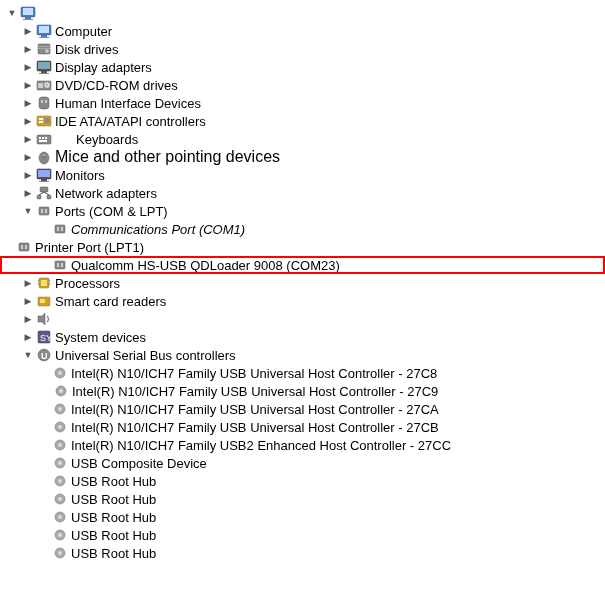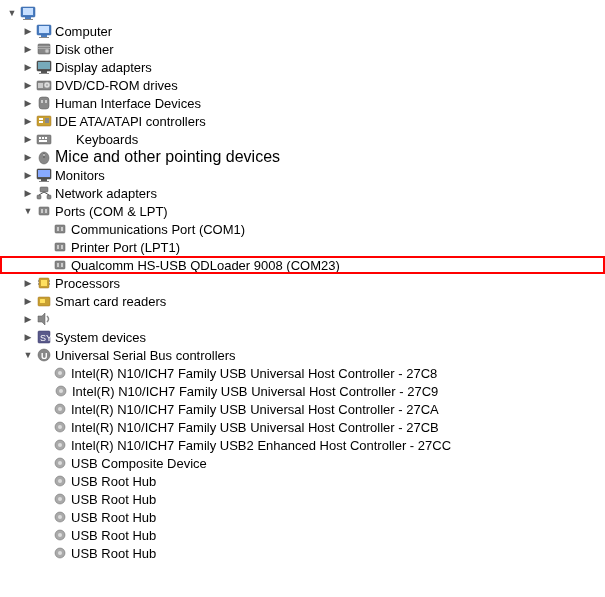--- a/index.html
+++ b/index.html
@@ -89,21 +89,21 @@
       <div style="padding-left: 20px; display: flex; align-items: center; height: 18px; white-space: nowrap; cursor: default; user-select: none;">
         <span style="width: 16px; height: 16px; display: inline-flex; align-items: center; justify-content: center; flex-shrink: 0; font-size: 9px; color: rgb(85, 85, 85);">▶</span>
         <span style="width: 16px; height: 16px; display: inline-flex; align-items: center; justify-content: center; flex-shrink: 0; margin-right: 3px;">
           <svg width="16" height="16" viewBox="0 0 16 16">
             <rect x="2" y="3" width="12" height="10" rx="1" fill="#888" stroke="#555" stroke-width="0.5"></rect>
             <rect x="2" y="5" width="12" height="1" fill="#aaa"></rect>
             <rect x="2" y="7" width="12" height="1" fill="#aaa"></rect>
             <circle cx="11" cy="10" r="2" fill="#ccc" stroke="#999" stroke-width="0.5"></circle>
           </svg>
         </span>
-        <span style="font-size: 13px;">Disk other</span>
+        <span style="font-size: 13px;">Disk drives</span>
       </div>
       <div style="padding-left: 20px; display: flex; align-items: center; height: 18px; white-space: nowrap; cursor: default; user-select: none;">
         <span style="width: 16px; height: 16px; display: inline-flex; align-items: center; justify-content: center; flex-shrink: 0; font-size: 9px; color: rgb(85, 85, 85);">▶</span>
         <span style="width: 16px; height: 16px; display: inline-flex; align-items: center; justify-content: center; flex-shrink: 0; margin-right: 3px;">
           <svg width="16" height="16" viewBox="0 0 16 16">
             <rect x="1" y="2" width="14" height="10" rx="1" fill="#555" stroke="#333" stroke-width="0.5"></rect>
             <rect x="2" y="3" width="12" height="7" fill="#7ab"></rect>
             <rect x="5" y="12" width="6" height="2" fill="#555"></rect>
             <rect x="3" y="14" width="10" height="1" fill="#888"></rect>
           </svg>
@@ -207,23 +207,23 @@
       </div>
       <div style="padding-left: 36px; display: flex; align-items: center; height: 18px; white-space: nowrap; cursor: default; user-select: none;">
         <span style="width: 16px; height: 16px; display: inline-flex; align-items: center; justify-content: center; flex-shrink: 0; font-size: 9px; color: rgb(85, 85, 85); visibility: hidden;"></span>
         <span style="width: 16px; height: 16px; display: inline-flex; align-items: center; justify-content: center; flex-shrink: 0; margin-right: 3px;">
           <svg width="16" height="16" viewBox="0 0 16 16">
             <rect x="3" y="4" width="10" height="8" rx="1" fill="#888" stroke="#555" stroke-width="0.5"></rect>
             <rect x="5" y="6" width="2" height="4" fill="#ccc"></rect>
             <rect x="9" y="6" width="2" height="4" fill="#ccc"></rect>
           </svg>
         </span>
-        <span style="font-size: 13px;">Communications Port (COM1)</span>
-      </div>
-      <div style="padding-left: 36px; display: flex; align-items: center; height: 18px; white-space: nowrap; cursor: default; user-select: none;">
+        <span style="font-size: 13px; font-style: italic;">Communications Port (COM1)</span>
+      </div>
+      <div style="display: flex; align-items: center; height: 18px; white-space: nowrap; cursor: default; user-select: none;">
         <span style="width: 16px; height: 16px; display: inline-flex; align-items: center; justify-content: center; flex-shrink: 0; font-size: 9px; color: rgb(85, 85, 85); visibility: hidden;"></span>
         <span style="width: 16px; height: 16px; display: inline-flex; align-items: center; justify-content: center; flex-shrink: 0; margin-right: 3px;">
           <svg width="16" height="16" viewBox="0 0 16 16">
             <rect x="3" y="4" width="10" height="8" rx="1" fill="#888" stroke="#555" stroke-width="0.5"></rect>
             <rect x="5" y="6" width="2" height="4" fill="#ccc"></rect>
             <rect x="9" y="6" width="2" height="4" fill="#ccc"></rect>
           </svg>
         </span>
         <span style="font-size: 13px;">Printer Port (LPT1)</span>
       </div>

